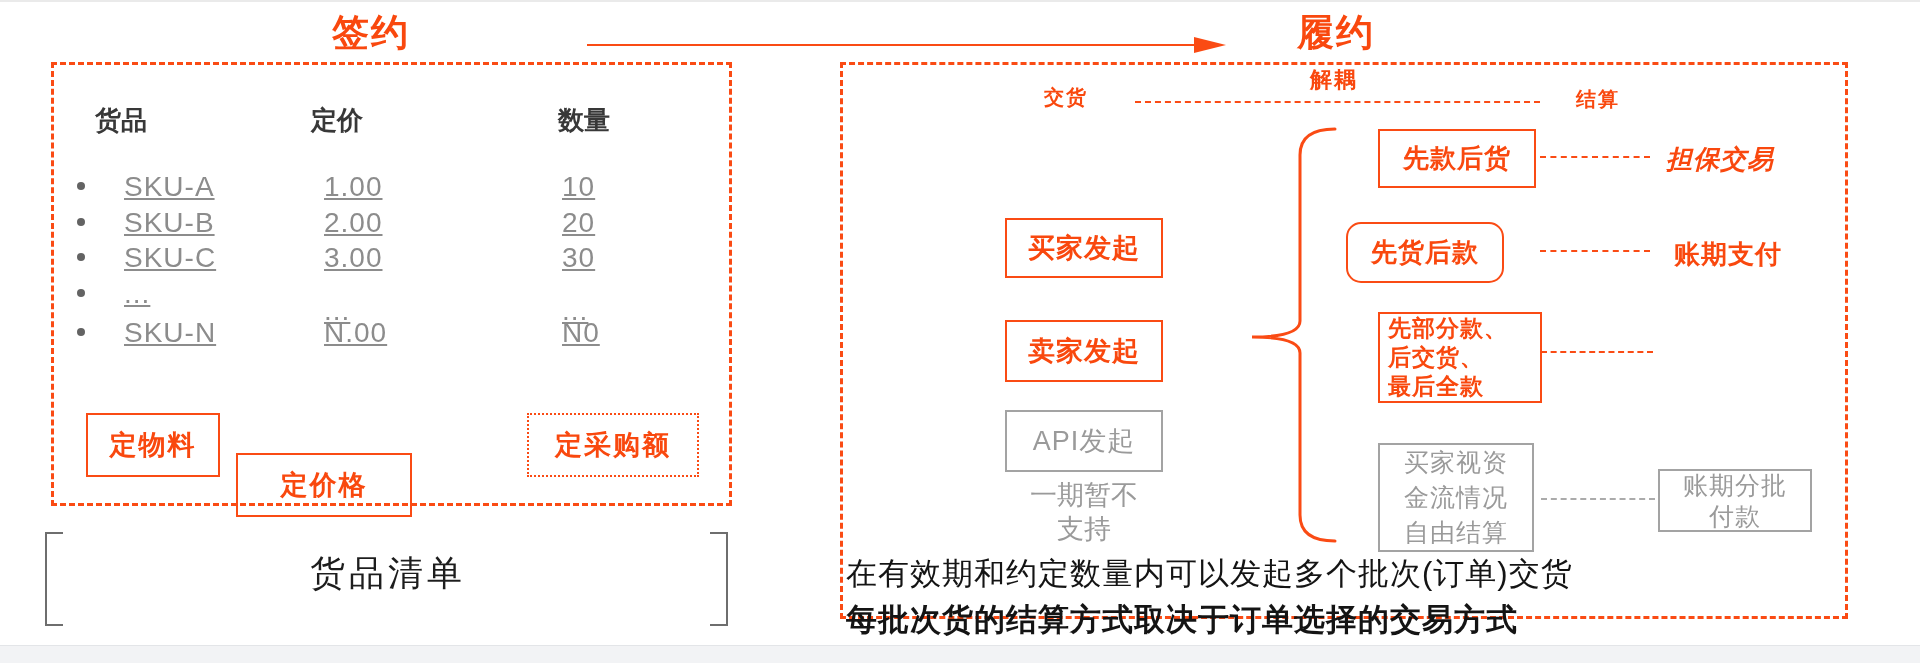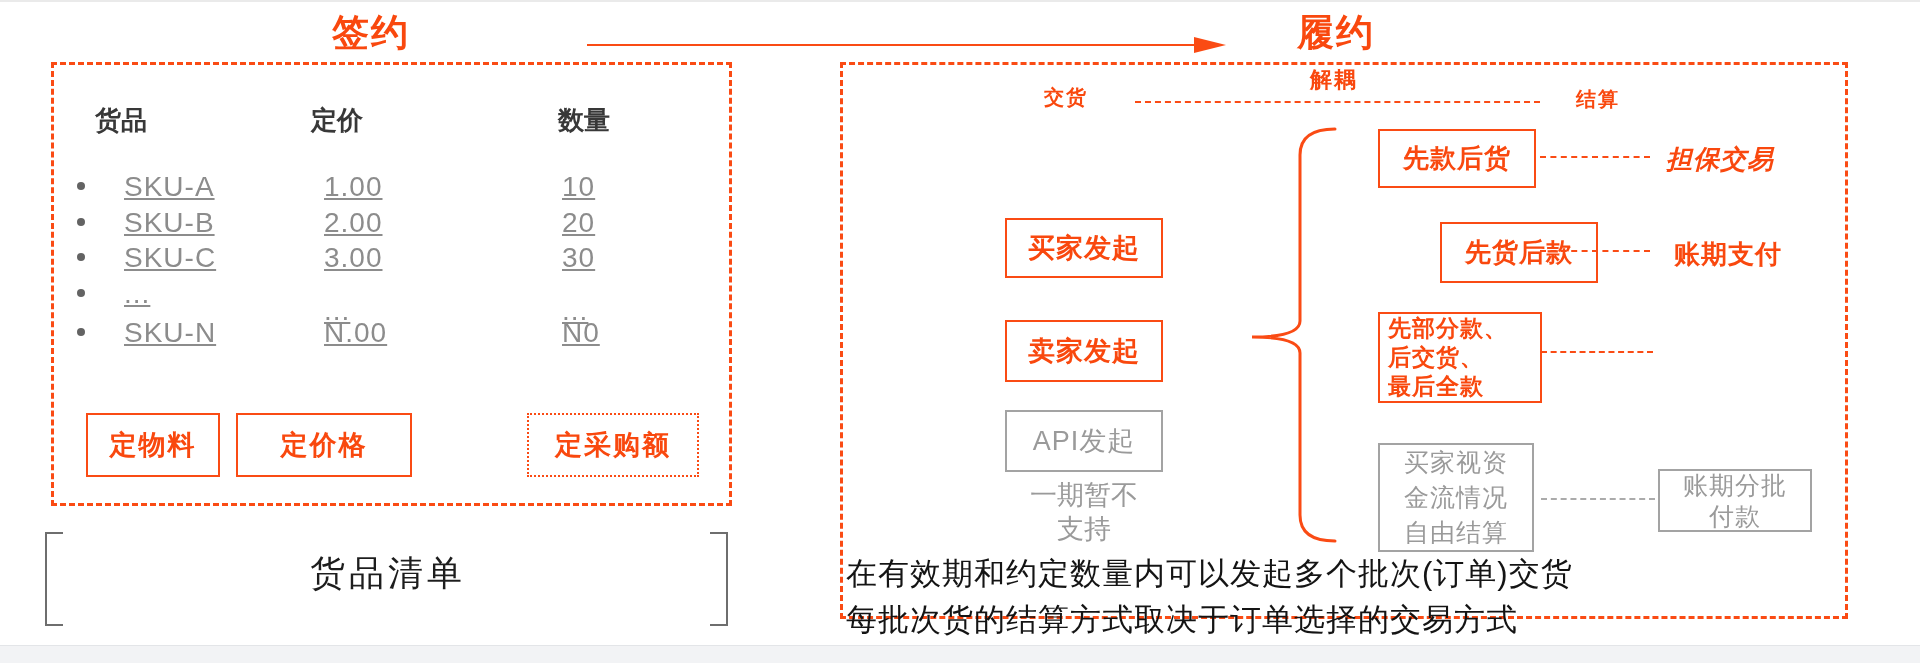--- a/index.html
+++ b/index.html
@@ -94,21 +94,21 @@
       <span class="cell c-qty drop">...</span>
     </div>
     <div class="trow" style="left:0;top:252px;width:675px;">
       <span class="bullet"></span>
       <span class="cell c-name">SKU-N</span>
       <span class="cell c-price">N.00</span>
       <span class="cell c-qty">N0</span>
     </div>
 
     <div class="chip" style="left:32px;width:130px;">定物料</div>
-    <div class="chip" style="left:182px;width:172px;">定价格</div>
+    <div class="chip" style="left:182px;width:172px;margin-top:40px;">定价格</div>
     <div class="chip dotted" style="left:473px;width:168px;">定采购额</div>
   </div>
 
   <div class="abs bracket l"></div>
   <div class="abs bracket r"></div>
   <div class="abs caption">货品清单</div>
 
   <div class="abs dash-box rbox"></div>
 
   <span class="abs lane-label" style="left:1044px;top:84px;">交货</span>
@@ -125,21 +125,21 @@
   </div>
 
   <svg class="abs" style="left:1240px;top:125px;" width="100" height="420">
     <path d="M95,4 Q60,4 60,30 L60,196 Q60,212 12,212 Q60,212 60,228 L60,390 Q60,416 95,416" fill="none" stroke="#fa4b14" stroke-width="3" stroke-linecap="round"></path>
   </svg>
 
   <div class="abs node" style="left:1378px;top:129px;width:154px;height:55px;font-size:26px;">先款后货</div>
   <div class="abs conn" style="left:1540px;top:156px;width:110px;"></div>
   <div class="abs note" style="left:1650px;top:142px;width:140px;font-size:26px;font-style:italic;">担保交易</div>
 
-  <div class="abs node" style="left:1440px;top:222px;width:154px;height:57px;font-size:26px;">先货后款</div>
+  <div class="abs node" style="left:1346px;top:222px;width:154px;height:57px;font-size:26px;border-radius:15px;">先货后款</div>
   <div class="abs conn" style="left:1540px;top:250px;width:110px;"></div>
   <div class="abs note" style="left:1658px;top:237px;width:140px;font-size:26px;">账期支付</div>
 
   <div class="abs node" style="left:1378px;top:312px;width:152px;height:87px;font-size:23px;line-height:29px;align-items:flex-start;padding-left:8px;">
     <div>先部分款、</div>
     <div>后交货、</div>
     <div>最后全款</div>
   </div>
   <div class="abs conn" style="left:1541px;top:351px;width:112px;"></div>
 
@@ -148,16 +148,16 @@
     <div>金流情况</div>
     <div>自由结算</div>
   </div>
   <div class="abs conn gray" style="left:1541px;top:498px;width:114px;"></div>
   <div class="abs node gray" style="left:1658px;top:469px;width:150px;height:59px;font-size:25px;line-height:31px;">
     <div>账期分批</div>
     <div>付款</div>
   </div>
 
   <div class="abs footnote" style="left:846px;top:553px;">在有效期和约定数量内可以发起多个批次(订单)交货</div>
-  <div class="abs footnote" style="left:846px;top:599px;">每批次货的结算方式取决于订单选择的交易方式</div>
+  <div class="abs footnote" style="left:846px;top:599px;font-weight:bold;">每批次货的结算方式取决于订单选择的交易方式</div>
 
   <div class="abs bottom-strip"></div>
 </div>
 
 </body></html>

